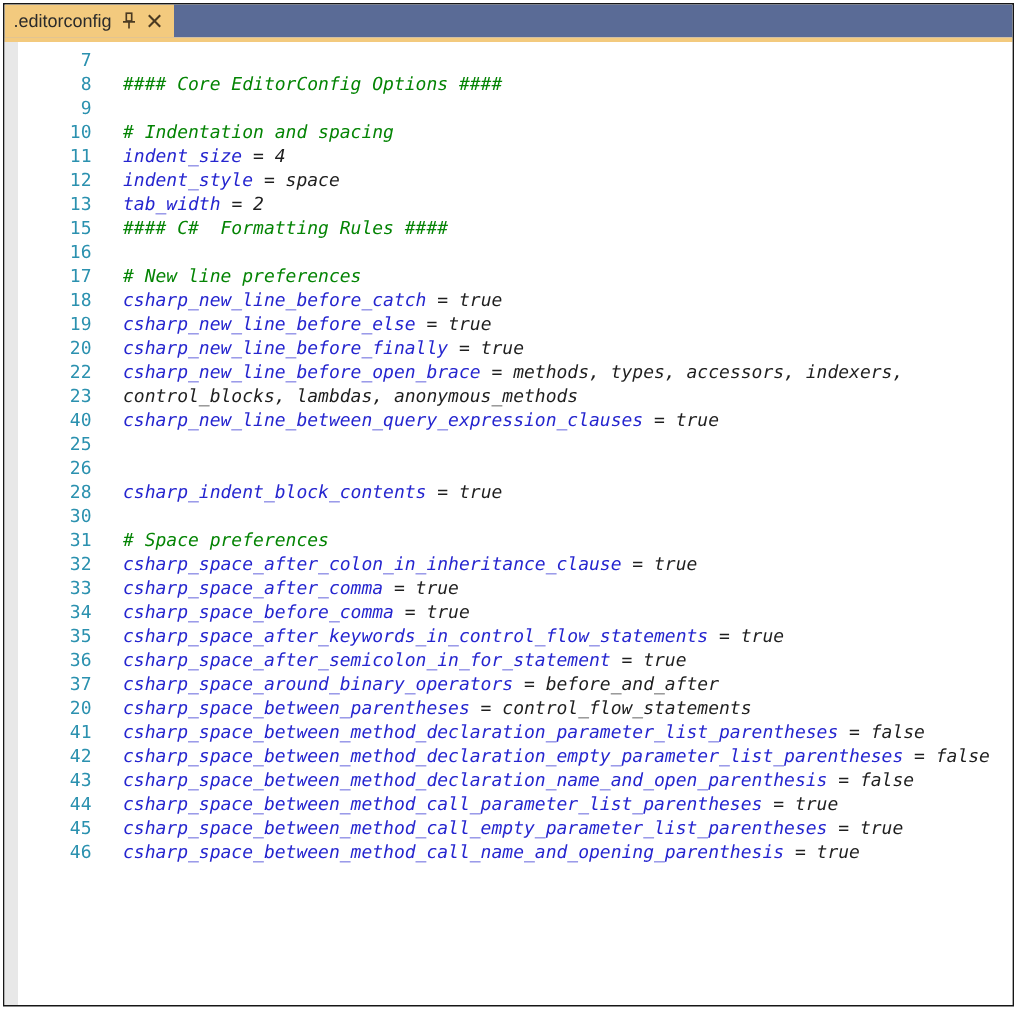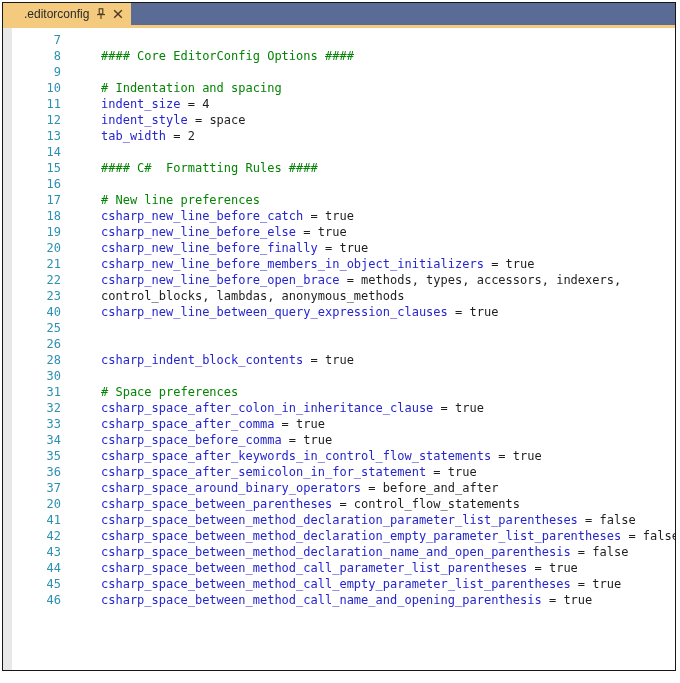--- a/index.html
+++ b/index.html
@@ -12,39 +12,39 @@
   }
 
   
   .tabbar {
     height:22px; background:#5a6b96; display:flex; align-items:stretch;
   }
   .goldline { height:3px; background:#f3ca7e; }
   .tab {
     display:flex; align-items:center; gap:7px;
     background:#f3ca7e; color:#2b2b2b;
-    padding:0 8px 0 21px; font-size:12px; line-height:22px;
+    padding:0 8px 0 6px; font-size:12px; line-height:22px;
     cursor:default; user-select:none;
   }
   .tab .title { white-space:pre; }
   .tab-icon { display:flex; align-items:center; cursor:pointer; }
   .tab-icon svg { display:block; }
 
   
   .editor { position:relative; height:644px; background:#ffffff; overflow:hidden; }
   .gutter {
     position:absolute; left:0; top:0; bottom:0; width:9px; background:#e8e8e8;
   }
   .lines {
     position:absolute; left:1px; top:4px; right:0;
     font-family:"DejaVu Sans Mono", monospace; font-size:12px; line-height:16px;
   }
   .row { display:flex; height:16px; white-space:pre; }
   .num  { width:57px; flex:0 0 57px; text-align:right; color:#2b91af; }
-  .code { margin-left:40px; white-space:pre; }
+  .code { margin-left:21px; white-space:pre;font-style:italic; }
   .seg-comment { color:#048404; }
   .seg-key     { color:#2525cf; }
   .seg-val     { color:#1e1e1e; }
 </style>
 </head>
 <body>
 
 <div class="window">
 
   <div class="tabbar">
@@ -70,28 +70,26 @@
   <div class="editor">
     <div class="gutter"></div>
     <div class="lines">
         <div class="row"><span class="num">7</span><span class="code"></span></div>
         <div class="row"><span class="num">8</span><span class="code"><span class="seg-comment">#### Core EditorConfig Options ####</span></span></div>
         <div class="row"><span class="num">9</span><span class="code"></span></div>
         <div class="row"><span class="num">10</span><span class="code"><span class="seg-comment"># Indentation and spacing</span></span></div>
         <div class="row"><span class="num">11</span><span class="code"><span class="seg-key">indent_size</span><span class="seg-val"> = 4</span></span></div>
         <div class="row"><span class="num">12</span><span class="code"><span class="seg-key">indent_style</span><span class="seg-val"> = space</span></span></div>
         <div class="row"><span class="num">13</span><span class="code"><span class="seg-key">tab_width</span><span class="seg-val"> = 2</span></span></div>
-        <div class="row"><span class="num">14</span><span class="code"></span></div>
         <div class="row"><span class="num">15</span><span class="code"><span class="seg-comment">#### C#  Formatting Rules ####</span></span></div>
         <div class="row"><span class="num">16</span><span class="code"></span></div>
         <div class="row"><span class="num">17</span><span class="code"><span class="seg-comment"># New line preferences</span></span></div>
         <div class="row"><span class="num">18</span><span class="code"><span class="seg-key">csharp_new_line_before_catch</span><span class="seg-val"> = true</span></span></div>
         <div class="row"><span class="num">19</span><span class="code"><span class="seg-key">csharp_new_line_before_else</span><span class="seg-val"> = true</span></span></div>
         <div class="row"><span class="num">20</span><span class="code"><span class="seg-key">csharp_new_line_before_finally</span><span class="seg-val"> = true</span></span></div>
-        <div class="row"><span class="num">21</span><span class="code"><span class="seg-key">csharp_new_line_before_members_in_object_initializers</span><span class="seg-val"> = true</span></span></div>
         <div class="row"><span class="num">22</span><span class="code"><span class="seg-key">csharp_new_line_before_open_brace</span><span class="seg-val"> = methods, types, accessors, indexers,</span></span></div>
         <div class="row"><span class="num">23</span><span class="code"><span class="seg-val">control_blocks, lambdas, anonymous_methods</span></span></div>
         <div class="row"><span class="num">40</span><span class="code"><span class="seg-key">csharp_new_line_between_query_expression_clauses</span><span class="seg-val"> = true</span></span></div>
         <div class="row"><span class="num">25</span><span class="code"></span></div>
         <div class="row"><span class="num">26</span><span class="code"></span></div>
         <div class="row"><span class="num">28</span><span class="code"><span class="seg-key">csharp_indent_block_contents</span><span class="seg-val"> = true</span></span></div>
         <div class="row"><span class="num">30</span><span class="code"></span></div>
         <div class="row"><span class="num">31</span><span class="code"><span class="seg-comment"># Space preferences</span></span></div>
         <div class="row"><span class="num">32</span><span class="code"><span class="seg-key">csharp_space_after_colon_in_inheritance_clause</span><span class="seg-val"> = true</span></span></div>
         <div class="row"><span class="num">33</span><span class="code"><span class="seg-key">csharp_space_after_comma</span><span class="seg-val"> = true</span></span></div>

